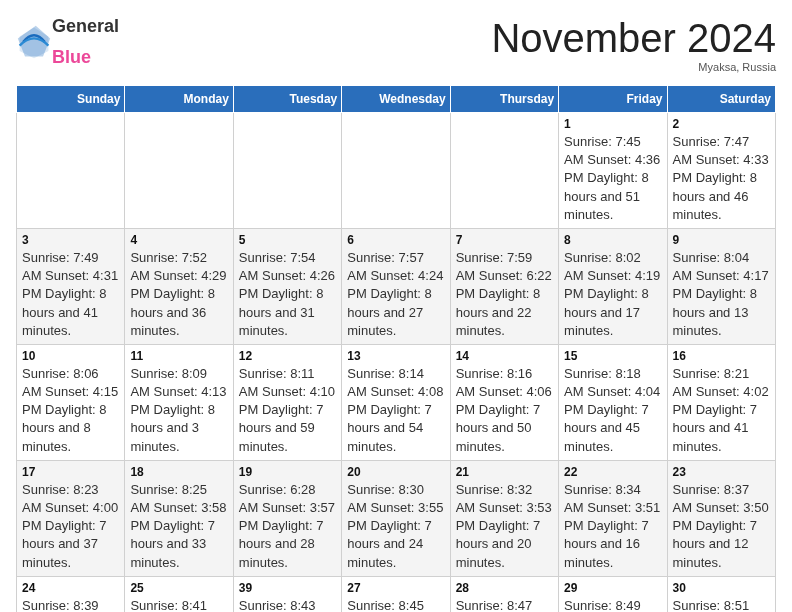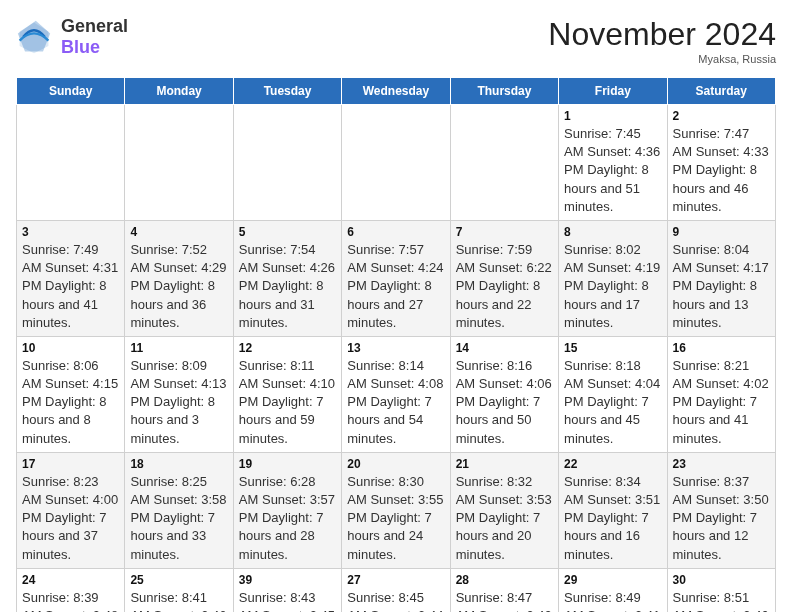--- a/index.html
+++ b/index.html
@@ -12,56 +12,56 @@
     }
     .header {
       display: flex;
       justify-content: space-between;
       align-items: flex-start;
       margin-bottom: 12px;
     }
     .logo {
       display: flex;
       align-items: center;
-      gap: 9px;
+      gap: 0;
     }
     .logo-text {
       display: flex;
       flex-direction: column;
       font-size: 18px;
       font-weight: bold;
     }
     .logo-general { color: #333; }
-    .logo-blue { color: #8b5cf6; }
+    .logo-blue { color: #ec4899; margin-top: 10px; }
     .logo-icon {
       width: 36px;
       height: 36px;
     }
     .title-block {
       text-align: right;
     }
     .month-title {
-      font-size: 32px;
+      font-size: 40px;
       font-weight: normal;
       color: #222;
     }
     .subtitle {
       font-size: 11px;
       color: #555;
     }
     table {
       width: 100%;
       border-collapse: collapse;
       font-size: 11px;
     }
     thead tr th {
       background-color: #2a6ebb;
       color: #fff;
       padding: 6px 4px;
-      text-align: center;
+      text-align: right;
       font-size: 12px;
       font-weight: bold;
       border: 1px solid #fff;
     }
     tbody tr td {
       border: 1px solid #d0d0d0;
       vertical-align: top;
       padding: 4px 5px;
       height: 80px;
       width: calc(100% / 7);

